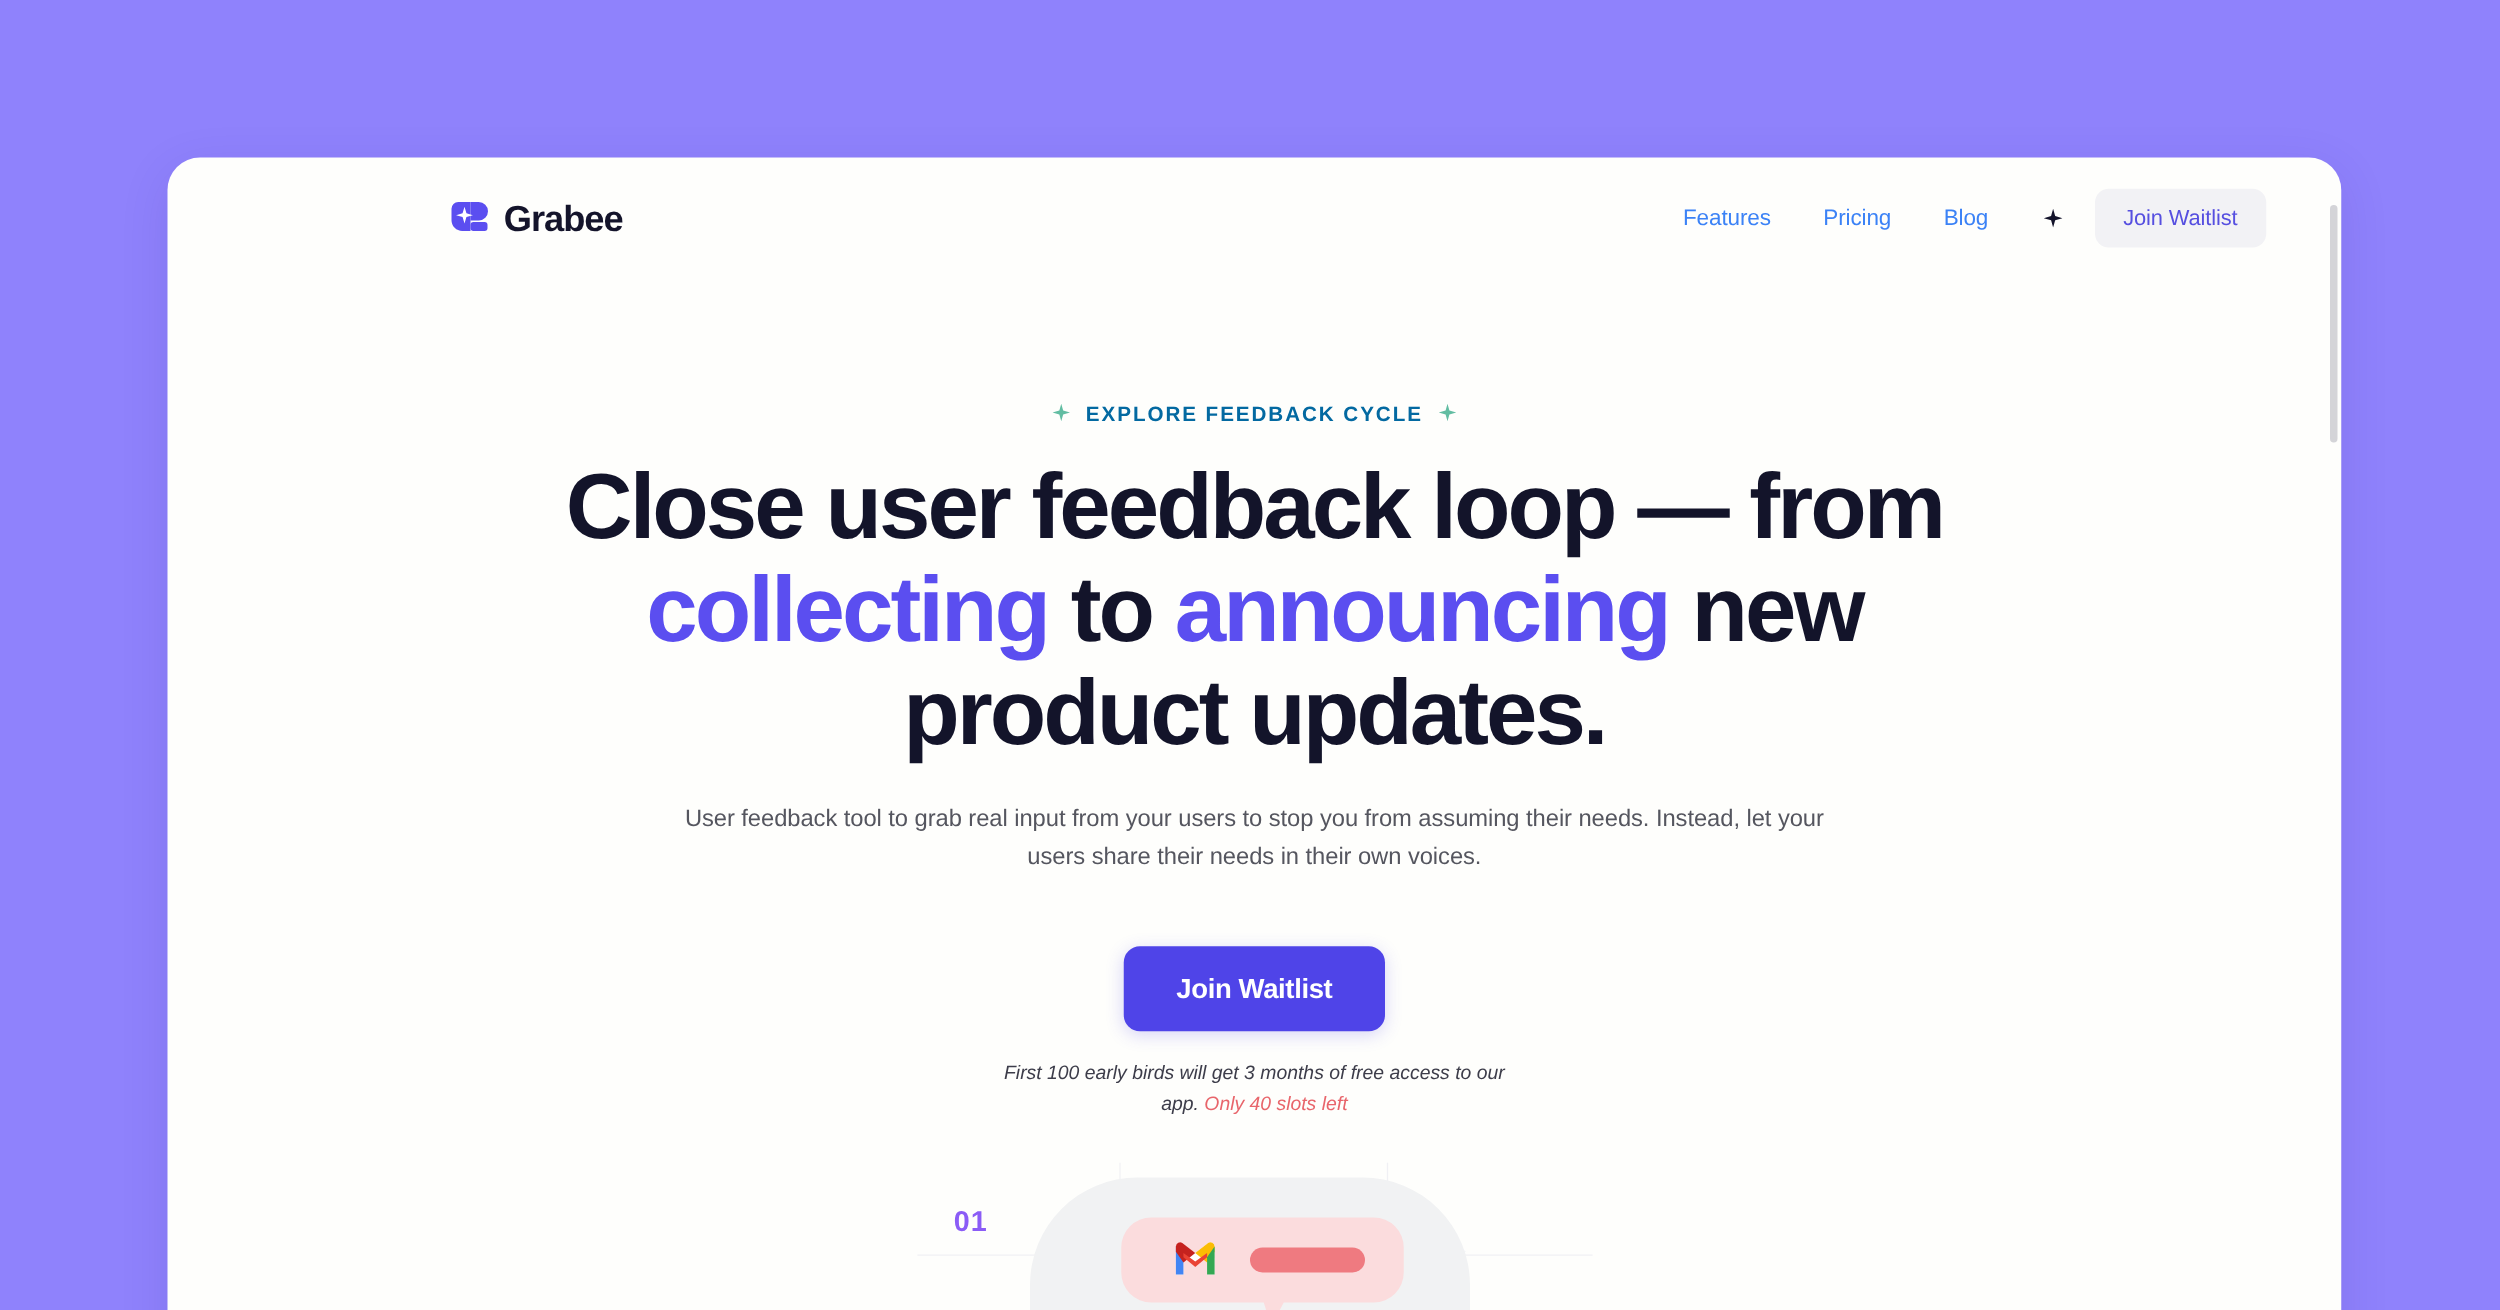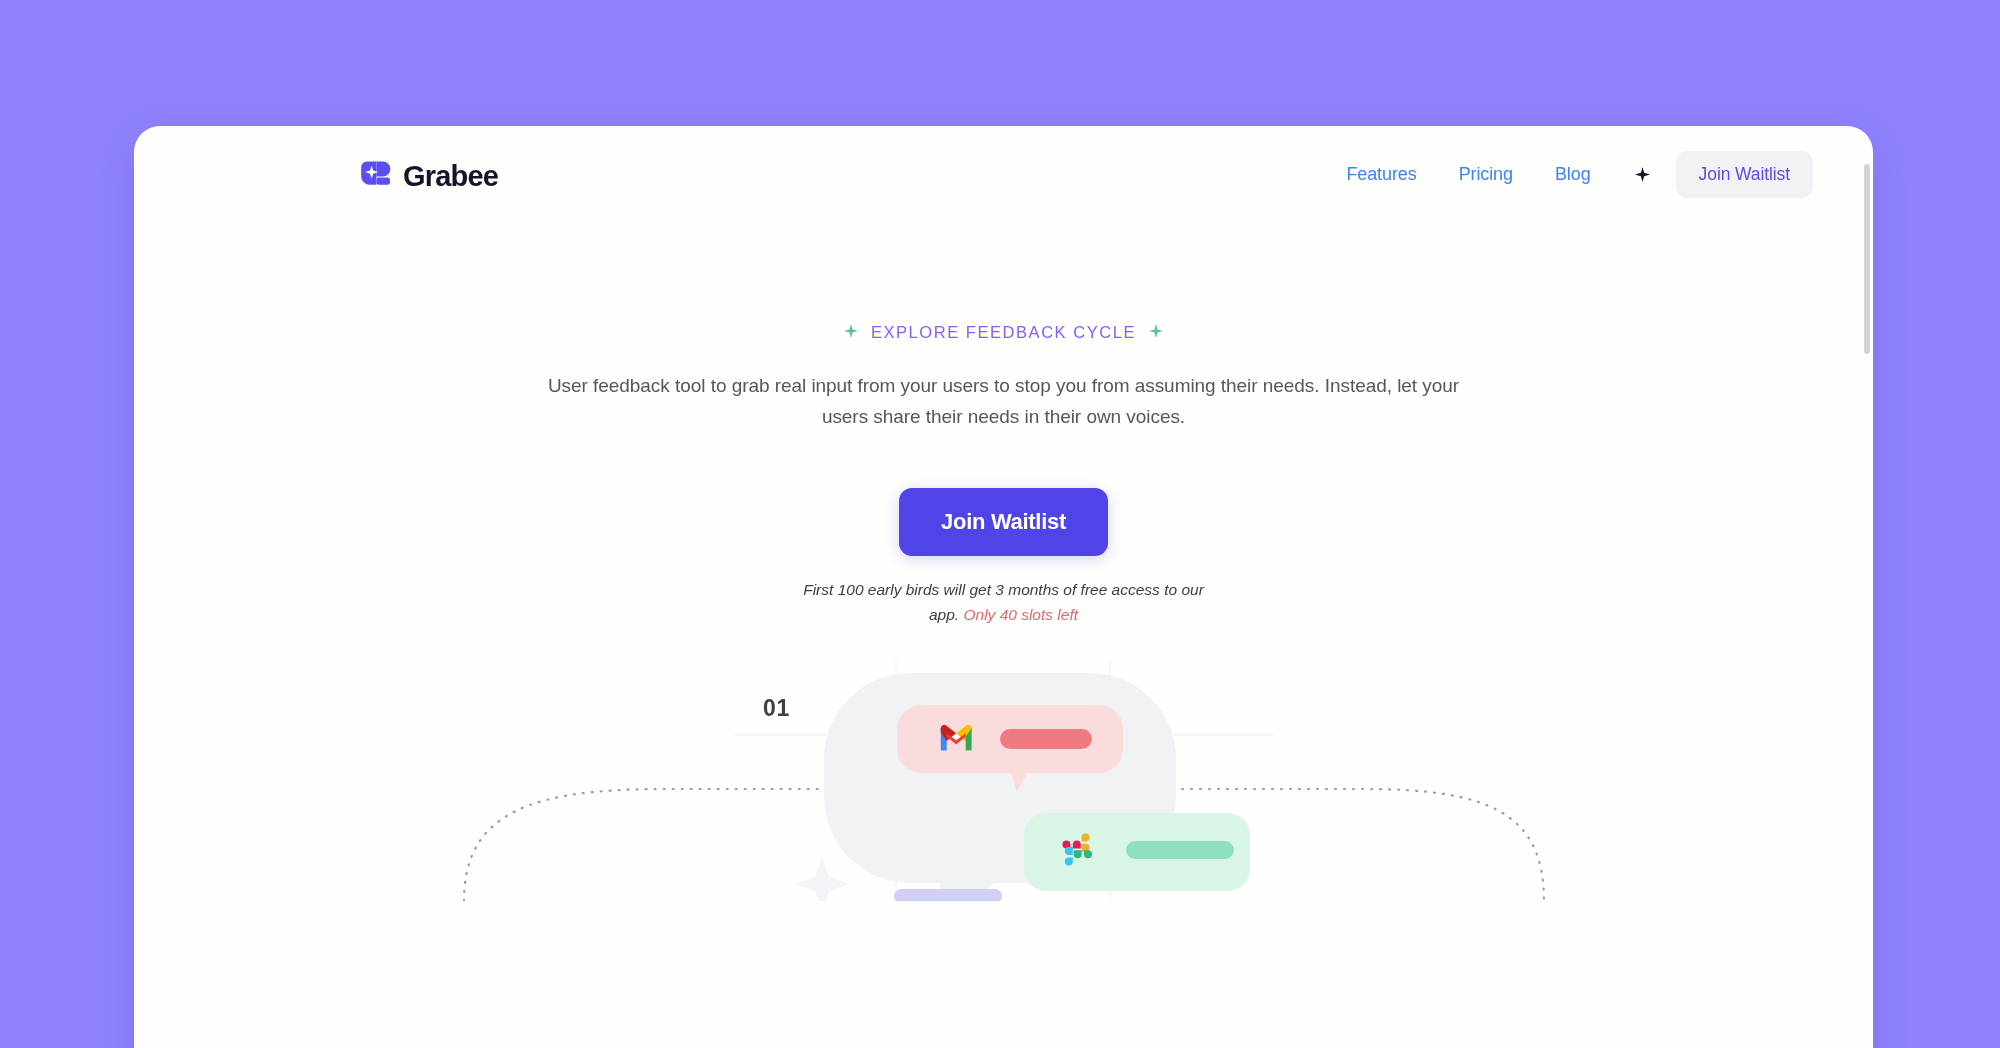--- a/index.html
+++ b/index.html
@@ -117,23 +117,23 @@
     text-align:center;
     padding-top:101px;
   }
 
   #eyebrow {
     display:flex;
     align-items:center;
     justify-content:center;
     gap:13px;
     font-size:16.5px;
-    font-weight:400;
+    font-weight:700;
     letter-spacing:1.55px;
-    color:#8b5cf6;
+    color:#0369a1;
     text-transform:uppercase;
   }
   .eyebrow-star { display:block; }
 
   #headline {
     margin-top:22px;
     font-size:74px;
     line-height:1.115;
     font-weight:700;
     letter-spacing:-2.4px;
@@ -185,21 +185,21 @@
     height:240px;
     margin-top:34px;
   }
   #illustration svg { display:block; }
 
   #step-01 {
     position:absolute;
     left:629px; top:34px;
     font-size:23px;
     font-weight:600;
-    color:#404040;
+    color:#8b5cf6;
     letter-spacing:0.8px;
   }
 </style>
 </head>
 <body>
 
 <div id="viewport">
 
   <div id="page-card">
 
@@ -241,20 +241,30 @@
           </svg>
         </span>
         <span>EXPLORE FEEDBACK CYCLE</span>
         <span class="eyebrow-star">
           <svg width="14" height="14" viewBox="0 0 16 16">
             <path d="M8 0 l1.75 6.25 L16 8 l-6.25 1.75 L8 16 l-1.75 -6.25 L0 8 l6.25 -1.75 z" fill="#62bda2"></path>
           </svg>
         </span>
       </div>
 
+      <h1 id="headline">
+        <span>Close user feedback loop — from</span>
+        <br>
+        <span class="hl-accent">collecting</span>
+        <span>to</span>
+        <span class="hl-accent">announcing</span>
+        <span>new</span>
+        <br>
+        <span>product updates.</span>
+      </h1>
 
       <p id="subtitle">User feedback tool to grab real input from your users to stop you from assuming their needs. Instead, let your users share their needs in their own voices.</p>
 
       <button id="hero-cta">Join Waitlist</button>
 
       <p id="fineprint">
         <span>First 100 early birds will get 3 months of free access to our app.</span>
         <span class="slots">Only 40 slots left</span>
       </p>
 

